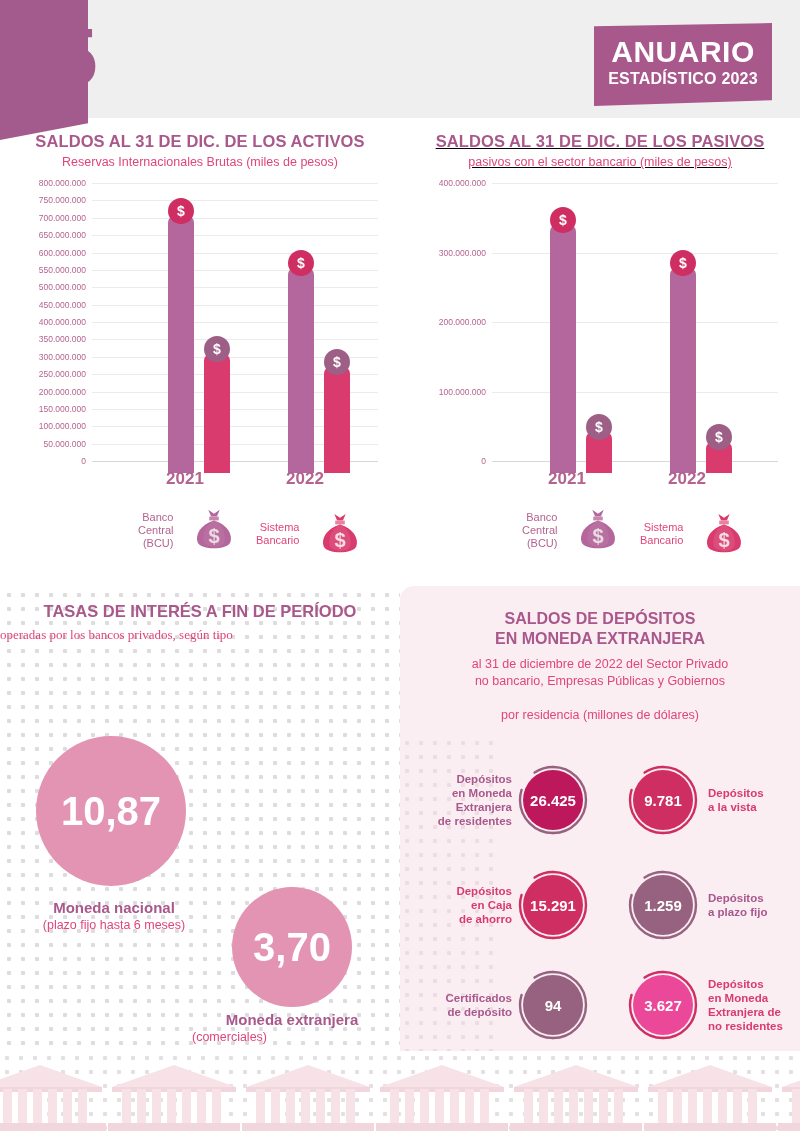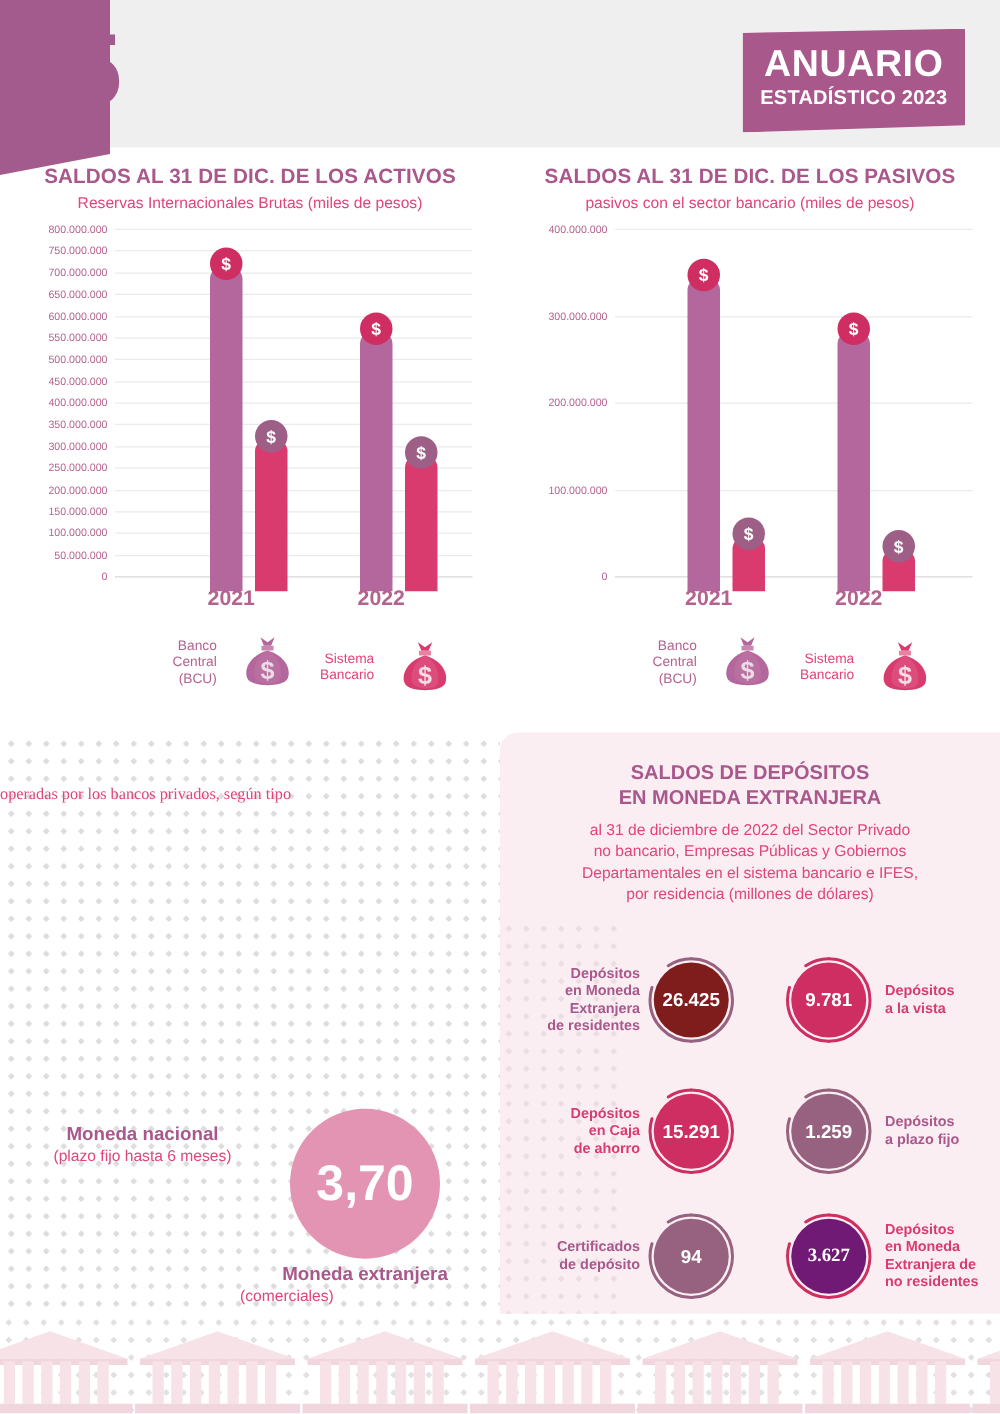--- a/index.html
+++ b/index.html
@@ -22,21 +22,21 @@
   .badge{position:absolute;left:594px;top:23px;width:178px;height:83px;background:#a9588b;
     -webkit-clip-path:polygon(0 4%,100% 0,100% 93%,0 100%);clip-path:polygon(0 4%,100% 0,100% 93%,0 100%);}
   .badge-l1{position:absolute;left:0;right:0;top:12px;text-align:center;color:#fff;font-size:30px;
     font-weight:bold;letter-spacing:.5px;}
   .badge-l2{position:absolute;left:0;right:0;top:47px;text-align:center;color:#fff;font-size:16px;
     font-weight:bold;letter-spacing:.2px;}
 
   
   .chart-block{position:absolute;top:132px;}
   .chart-left{left:0;width:400px;}
-  .chart-right{left:400px;width:400px;}
+  .chart-right{left:400px;width:400px;text-decoration:underline;}
   .ch-title{text-align:center;font-size:16.5px;font-weight:bold;color:#a9588b;letter-spacing:.1px;}
   .ch-sub{text-align:center;font-size:12.5px;color:#e0457b;margin-top:4px;}
   .plot{position:relative;margin-top:14px;height:290px;}
   .ytick{position:absolute;right:0;font-size:8.5px;color:#b4638f;text-align:right;
     transform:translateY(-50%);white-space:nowrap;}
   .gridline{position:absolute;height:1px;background:#eceaec;}
   .axisline{position:absolute;height:1px;background:#d9d7da;}
   .bar{position:absolute;bottom:0;border-radius:9px 9px 0 0;}
   .bar.purple{background:#b4679c;}
   .bar.crimson{background:#d93b6e;}
@@ -237,46 +237,47 @@
         <path d="M19 11 h10 v4 h-10 z" fill="#e9819f"></path>
         <path d="M24 15 C10 19 4 30 7 38 C10 46 38 46 41 38 C44 30 38 19 24 15 Z" fill="#d93b6e"></path>
         <path d="M24 15 C16 19 12 28 13 36 C14 44 34 45 35 37 C36 27 32 19 24 15 Z" fill="#e05a84" opacity=".6"></path>
         <text x="24" y="39" font-size="21" font-weight="bold" fill="#f5dde6" text-anchor="middle" font-family="Liberation Sans, sans-serif">$</text>
       </svg>
     </div>
   </div>
 
   <div class="rates">
     <div class="dots"></div>
+    <div class="rates-title">TASAS DE INTERÉS A FIN DE PERÍODO</div>
     <div class="rates-s1">operadas por los bancos privados, según tipo</div>
 
+    <div class="circ rate-c1">10,87</div>
     <div class="rate-l1">Moneda nacional</div>
     <div class="rate-l1s">(plazo fijo hasta 6 meses)</div>
 
     <div class="circ rate-c2">3,70</div>
     <div class="rate-l2">Moneda extranjera</div>
     <div class="rate-l2s">(comerciales)</div>
   </div>
 
   <div class="deposits">
     <div class="dep-dots"></div>
     <div class="dep-t1">SALDOS DE DEPÓSITOS</div>
     <div class="dep-t2">EN MONEDA EXTRANJERA</div>
     <div class="dep-s" style="top:70px;">al 31 de diciembre de 2022 del Sector Privado</div>
     <div class="dep-s" style="top:87px;">no bancario, Empresas Públicas y Gobiernos</div>
-    <div class="dep-s" style="top:104px;">Departamentales en el sistema bancario e IFES,</div>
     <div class="dep-s" style="top:121px;">por residencia (millones de dólares)</div>
     <div id="dep-rows">
         <div class="dep-row" style="top: 173px;">
           <div class="dep-item left">
             <svg viewBox="0 0 74 74" class="ring" style="left: 108px;">
               <path d="M37 4 A33 33 0 0 1 70 37 A33 33 0 0 1 37 70" fill="none" stroke="#96627f" stroke-width="2.4" stroke-linecap="round"></path>
               <path d="M37 70 A33 33 0 0 1 4 37 A33 33 0 0 1 37 4" fill="none" stroke="#96627f" stroke-width="2.4" stroke-linecap="round" stroke-dasharray="62 22"></path>
             </svg>
-            <div class="dep-circle" style="left: 115px; background: #7f1d1d;">26.425</div>
+            <div class="dep-circle" style="left: 115px; background: #be185d;">26.425</div>
             <div class="dep-label" style="color: rgb(169, 88, 139); left: 0px; width: 104px; text-align: right; top: 13px;">
               <div>Depósitos</div>
               <div>en Moneda</div>
               <div>Extranjera</div>
               <div>de residentes</div>
             </div>
           </div>
           <div class="dep-item right">
             <svg viewBox="0 0 74 74" class="ring" style="left: 30px;">
               <path d="M37 4 A33 33 0 0 1 70 37 A33 33 0 0 1 37 70" fill="none" stroke="#cf2e62" stroke-width="2.4" stroke-linecap="round"></path>
@@ -324,21 +325,21 @@
             <div class="dep-label" style="color: rgb(169, 88, 139); left: 0px; width: 104px; text-align: right; top: 27px;">
               <div>Certificados</div>
               <div>de depósito</div>
             </div>
           </div>
           <div class="dep-item right">
             <svg viewBox="0 0 74 74" class="ring" style="left: 30px;">
               <path d="M37 4 A33 33 0 0 1 70 37 A33 33 0 0 1 37 70" fill="none" stroke="#cf2e62" stroke-width="2.4" stroke-linecap="round"></path>
               <path d="M37 70 A33 33 0 0 1 4 37 A33 33 0 0 1 37 4" fill="none" stroke="#cf2e62" stroke-width="2.4" stroke-linecap="round" stroke-dasharray="62 22"></path>
             </svg>
-            <div class="dep-circle" style="left: 37px; background: #701a75; font-family: Liberation Serif, serif;">3.627</div>
+            <div class="dep-circle" style="left: 37px; background: #ec4899;">3.627</div>
             <div class="dep-label" style="color: rgb(217, 59, 110); left: 112px; width: 110px; text-align: left; top: 13px;">
               <div>Depósitos</div>
               <div>en Moneda</div>
               <div>Extranjera de</div>
               <div>no residentes</div>
             </div>
           </div>
         </div>
       </div>
   </div>

